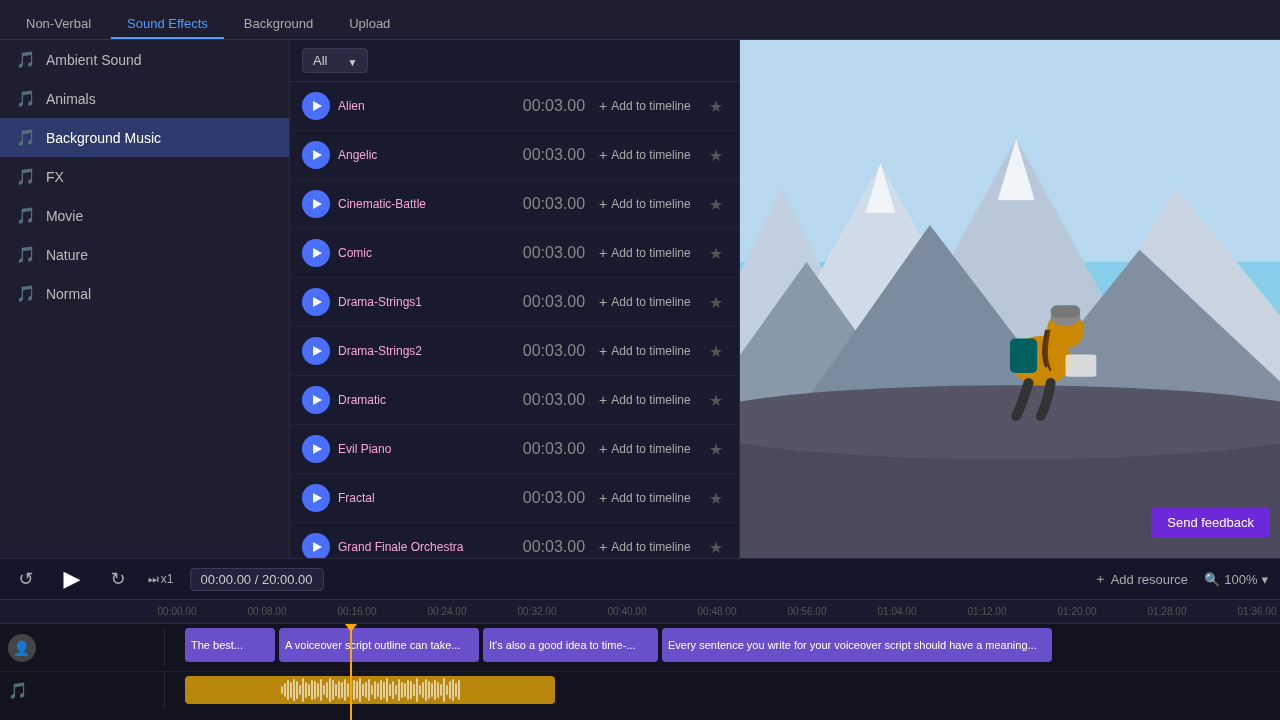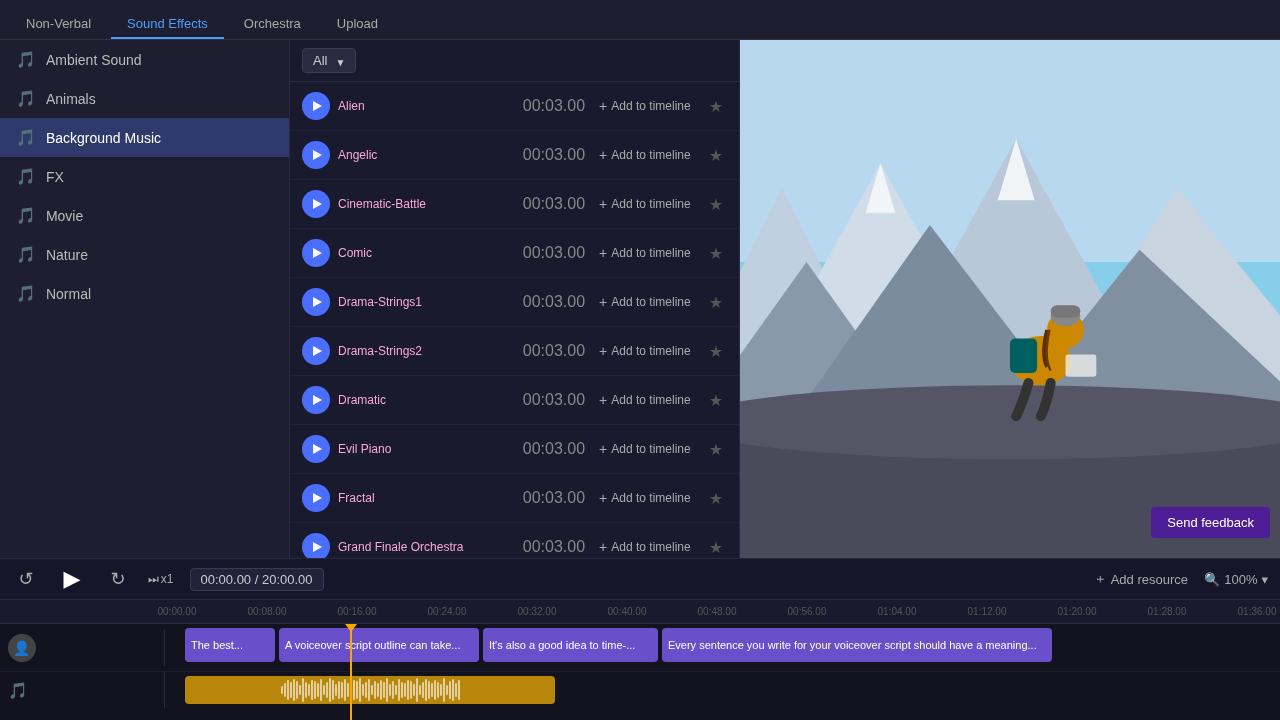--- a/index.html
+++ b/index.html
@@ -81,21 +81,21 @@
     }
     .filter-row {
       display: flex;
       align-items: center;
       padding: 8px 12px;
       border-bottom: 1px solid #2a2a40;
     }
     .filter-dropdown {
       display: flex;
       align-items: flex-end;
-      gap: 8px;
+      gap: 20px;
       background: #2a2a40;
       border: 1px solid #3a3a55;
       border-radius: 4px;
       padding: 4px 10px;
       font-size: 13px;
       color: #ccc;
       cursor: pointer;
     }
     .filter-dropdown .chevron { font-size: 10px; }
 
@@ -175,21 +175,21 @@
       justify-content: center;
       position: relative;
       overflow: hidden;
     }
 
     
     .send-feedback-btn {
       position: absolute;
       bottom: 20px;
       right: 10px;
-      background: #4c1d95;
+      background: #6d28d9;
       color: #fff;
       border: none;
       border-radius: 4px;
       padding: 8px 16px;
       font-size: 13px;
       cursor: pointer;
       text-align: center;
     }
 
     
@@ -412,21 +412,21 @@
       background: rgba(255,255,255,0.6);
       border-radius: 1px;
     }
   </style>
 </head>
 <body>
 
 <div class="top-tabs">
   <div class="top-tab">Non-Verbal</div>
   <div class="top-tab active">Sound Effects</div>
-  <div class="top-tab">Orchestra</div>
+  <div class="top-tab">Background</div>
   <div class="top-tab">Upload</div>
 </div>
 
 <div class="main-area">
 
   <div class="sidebar">
     <div class="sidebar-item">
       <span class="music-icon">🎵</span>
       <span>Ambient Sound</span>
     </div>

